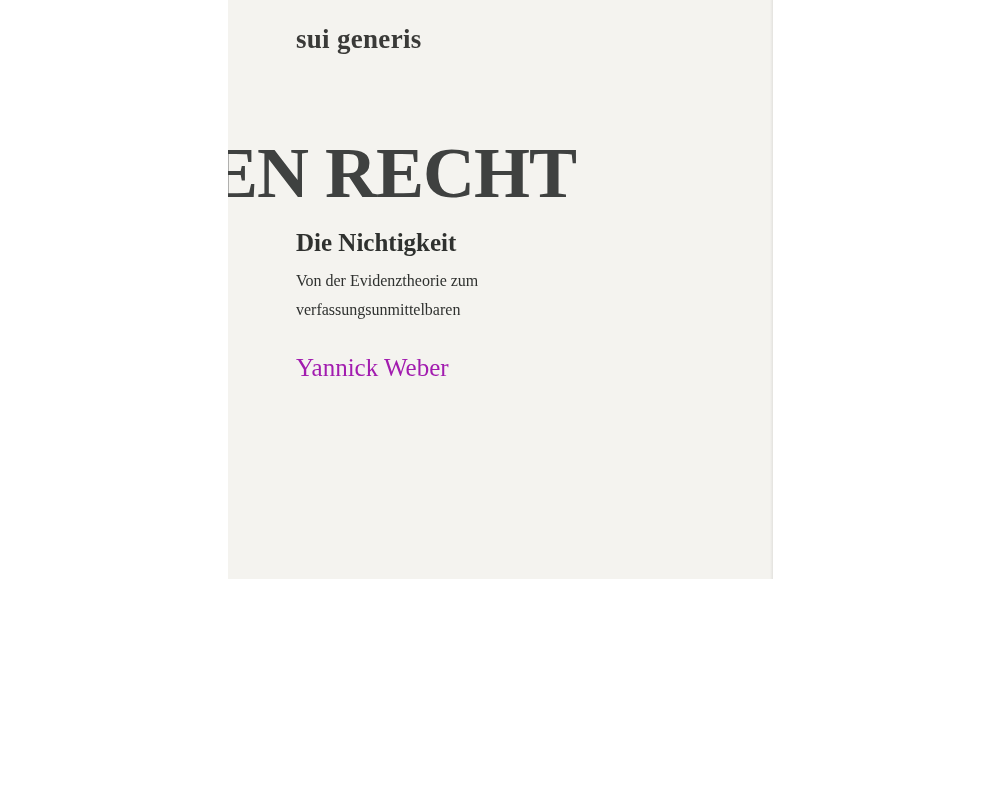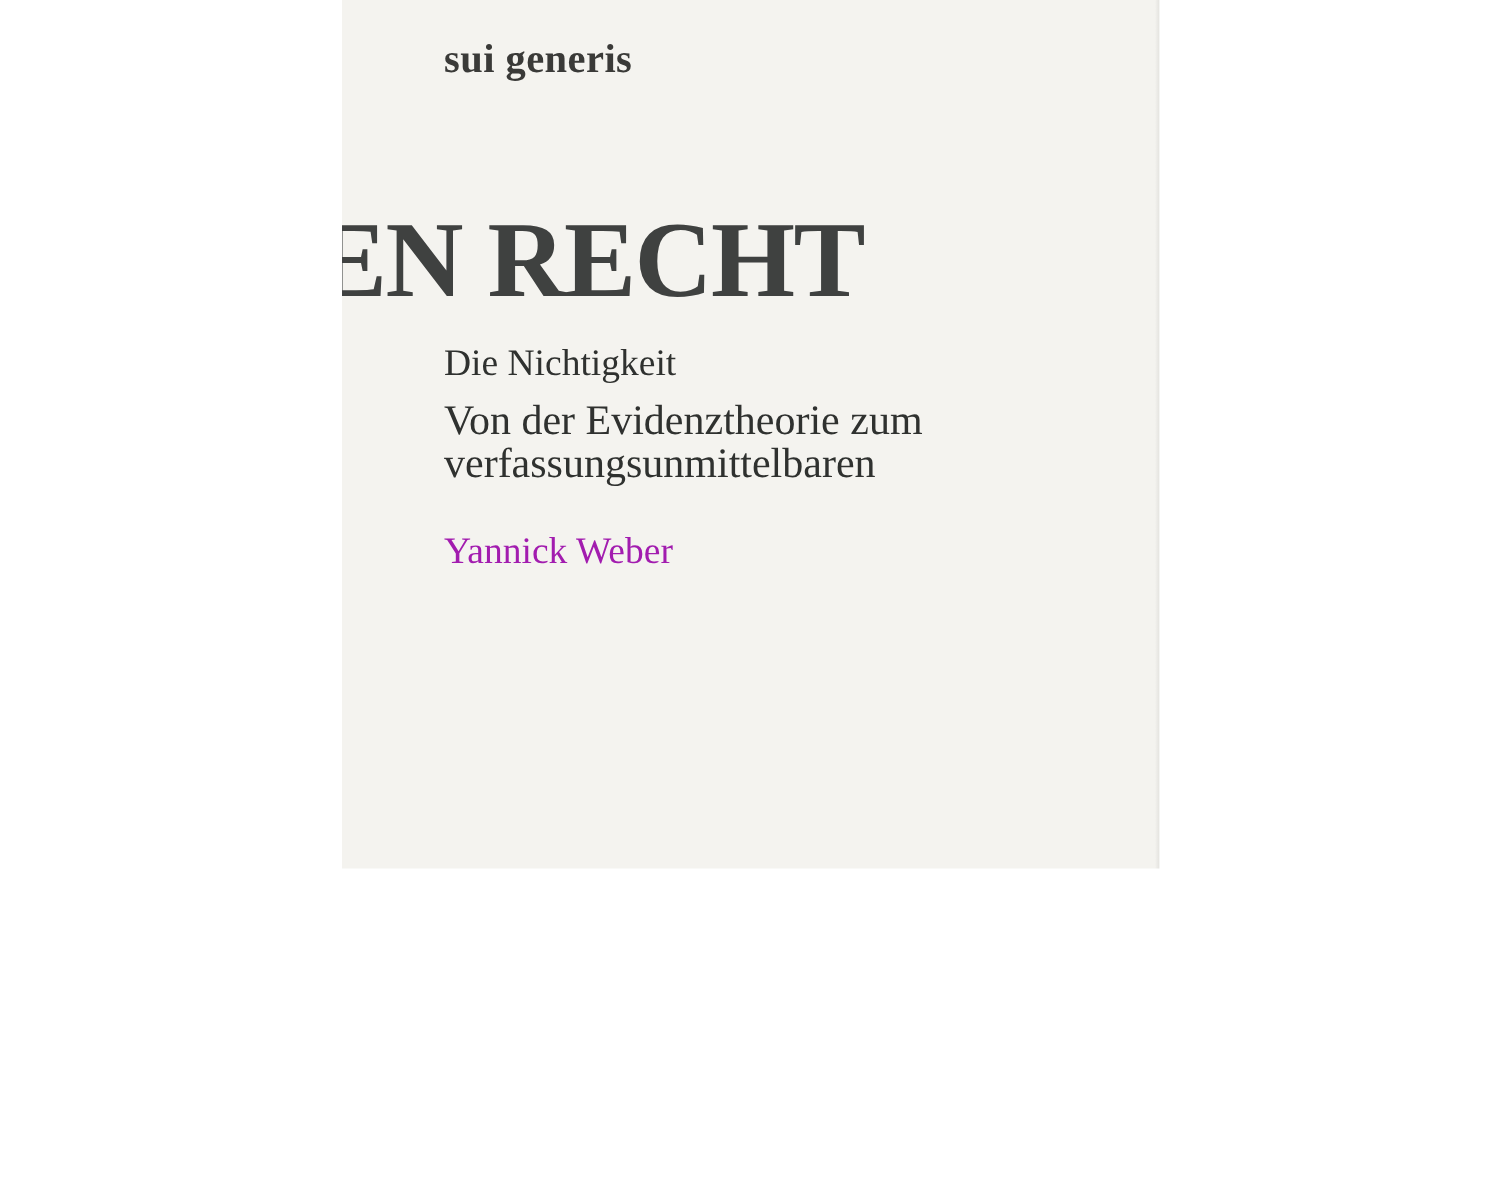--- a/index.html
+++ b/index.html
@@ -78,31 +78,31 @@
 
   #title-block {
     position: absolute;
     left: 68px;
     top: 228px;
     width: 420px;
   }
 
   .main-title {
     font-family: "Liberation Serif", serif;
-    font-weight: normal;
+    font-weight: bold;
     font-size: 25px;
     line-height: 29px;
     color: #2f312f;
     margin: 0;
   }
 
   .subtitle {
     font-family: "Liberation Serif", serif;
     font-weight: normal;
-    font-size: 28px;
+    font-size: 16px;
     line-height: 29px;
     color: #2f312f;
     margin: 9px 0 0 0;
   }
 
   .author {
     font-family: "Liberation Serif", serif;
     font-weight: normal;
     font-size: 25px;
     line-height: 29px;

